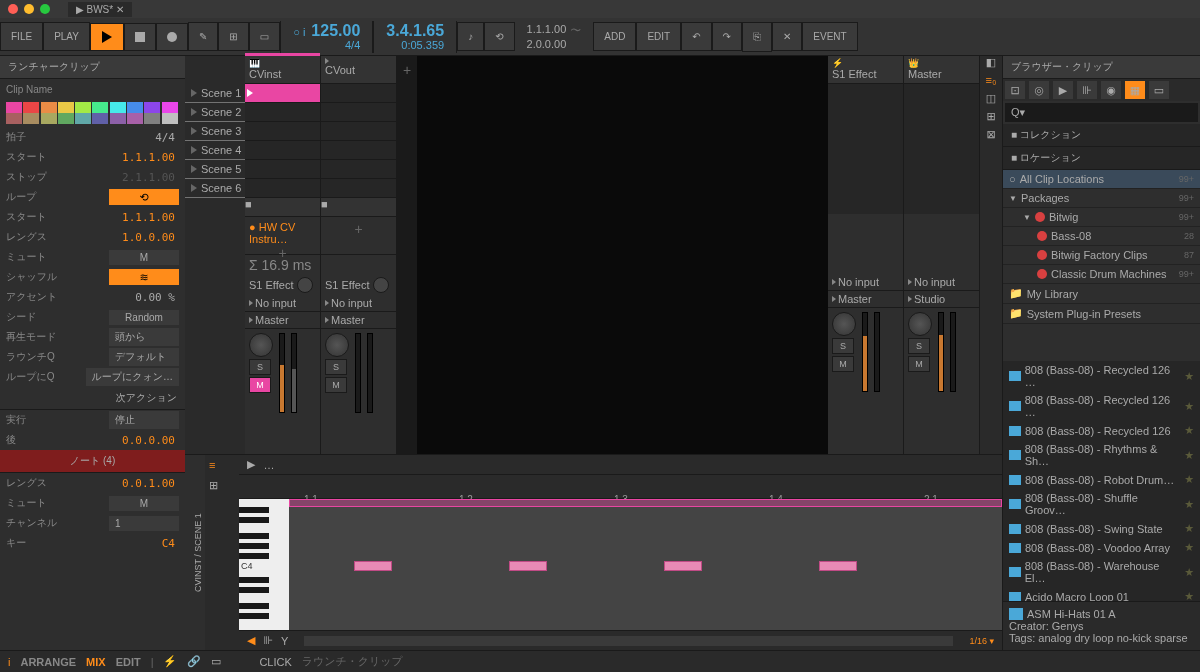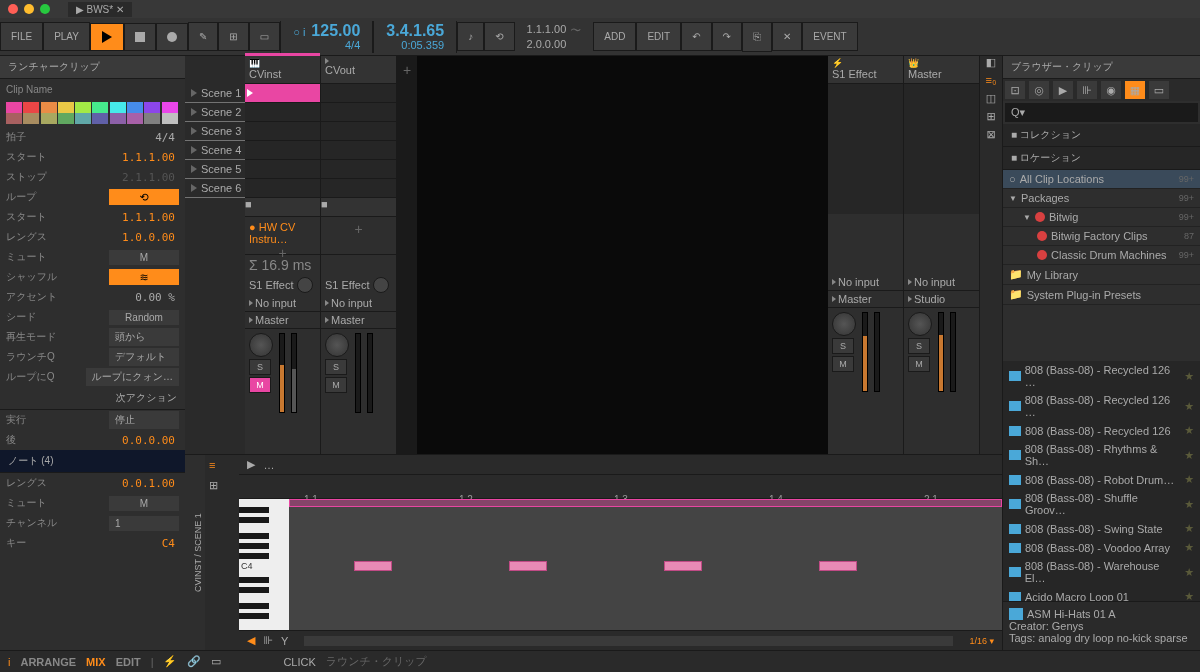--- a/index.html
+++ b/index.html
@@ -228,21 +228,21 @@
       </div>
     <div class="panel-hdr" style="background:#2e2e2e;text-align:right">次アクション</div>
     <div class="prop-row">
         <span class="prop-label">実行</span>
         <div class="select-box">停止</div>
       </div>
     <div class="prop-row">
         <span class="prop-label">後</span>
         <span class="prop-val val-orange">0.0.0.00</span>
       </div>
-    <div class="panel-hdr" style="background:#0f172a;text-align:left">ノート (4)</div>
+    <div class="panel-hdr" style="background:#7f1d1d;text-align:center">ノート (4)</div>
     <div class="prop-row">
         <span class="prop-label">レングス</span>
         <span class="prop-val val-orange">0.0.1.00</span>
       </div>
     <div class="prop-row">
         <span class="prop-label">ミュート</span>
         <div class="select-box" style="text-align:center">M</div>
       </div>
     <div class="prop-row">
         <span class="prop-label">チャンネル</span>
@@ -497,20 +497,25 @@
           <span style="font-size:8px">▼</span>
           <span>Packages</span>
           <span class="tree-count">99+</span>
         </div>
         <div class="tree-item" style="padding-left: 20px;">
           <span style="font-size:8px">▼</span>
           <div class="tree-bullet"></div>
           <span>Bitwig</span>
           <span class="tree-count">99+</span>
         </div>
+        <div class="tree-item" style="padding-left: 34px;">
+          <div class="tree-bullet"></div>
+          <span>Bass-08</span>
+          <span class="tree-count">28</span>
+        </div>
         <div class="tree-item" style="padding-left: 34px; justify-content: space-between;">
           <div class="tree-bullet"></div>
           <span>Bitwig Factory Clips</span>
           <span class="tree-count">87</span>
         </div>
         <div class="tree-item" style="padding-left: 34px;">
           <div class="tree-bullet"></div>
           <span>Classic Drum Machines</span>
           <span class="tree-count">99+</span>
         </div>
@@ -588,15 +593,15 @@
 
 <div class="status">
   <span style="color:#ff8c1a">i</span>
   <span class="stat-link dim">ARRANGE</span>
   <span class="stat-link">MIX</span>
   <span class="stat-link dim">EDIT</span>
   <span style="color:#666">|</span>
   <span>⚡</span>
   <span>🔗</span>
   <span>▭</span>
-  <span style="margin-left:52px">CLICK</span>
+  <span style="margin-left:28px">CLICK</span>
   <span style="color:#666">ラウンチ・クリップ</span>
 </div>
 
 </body></html>

